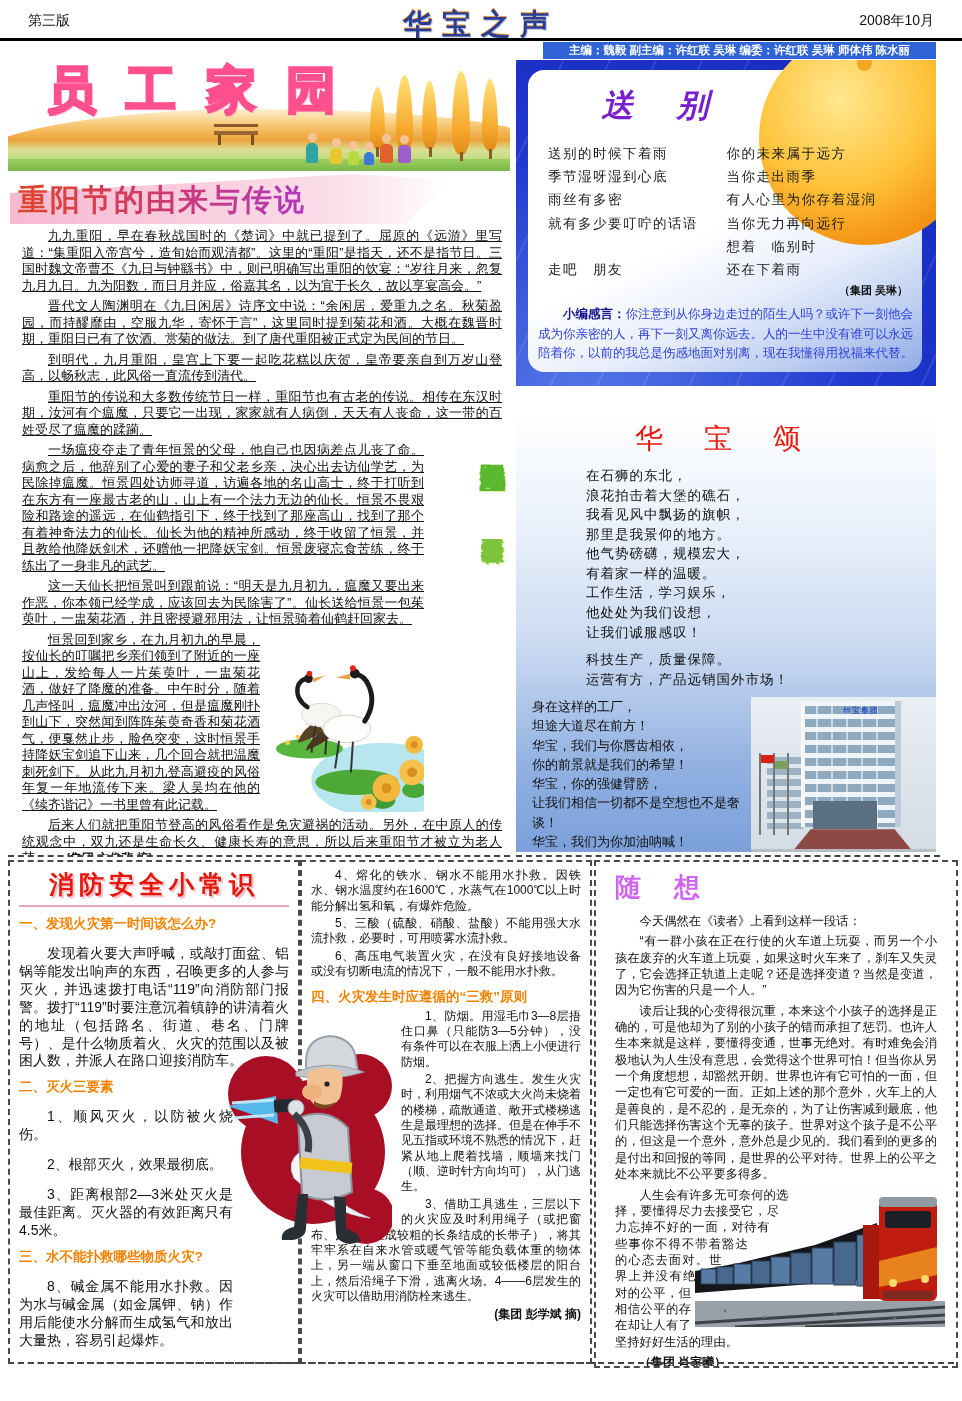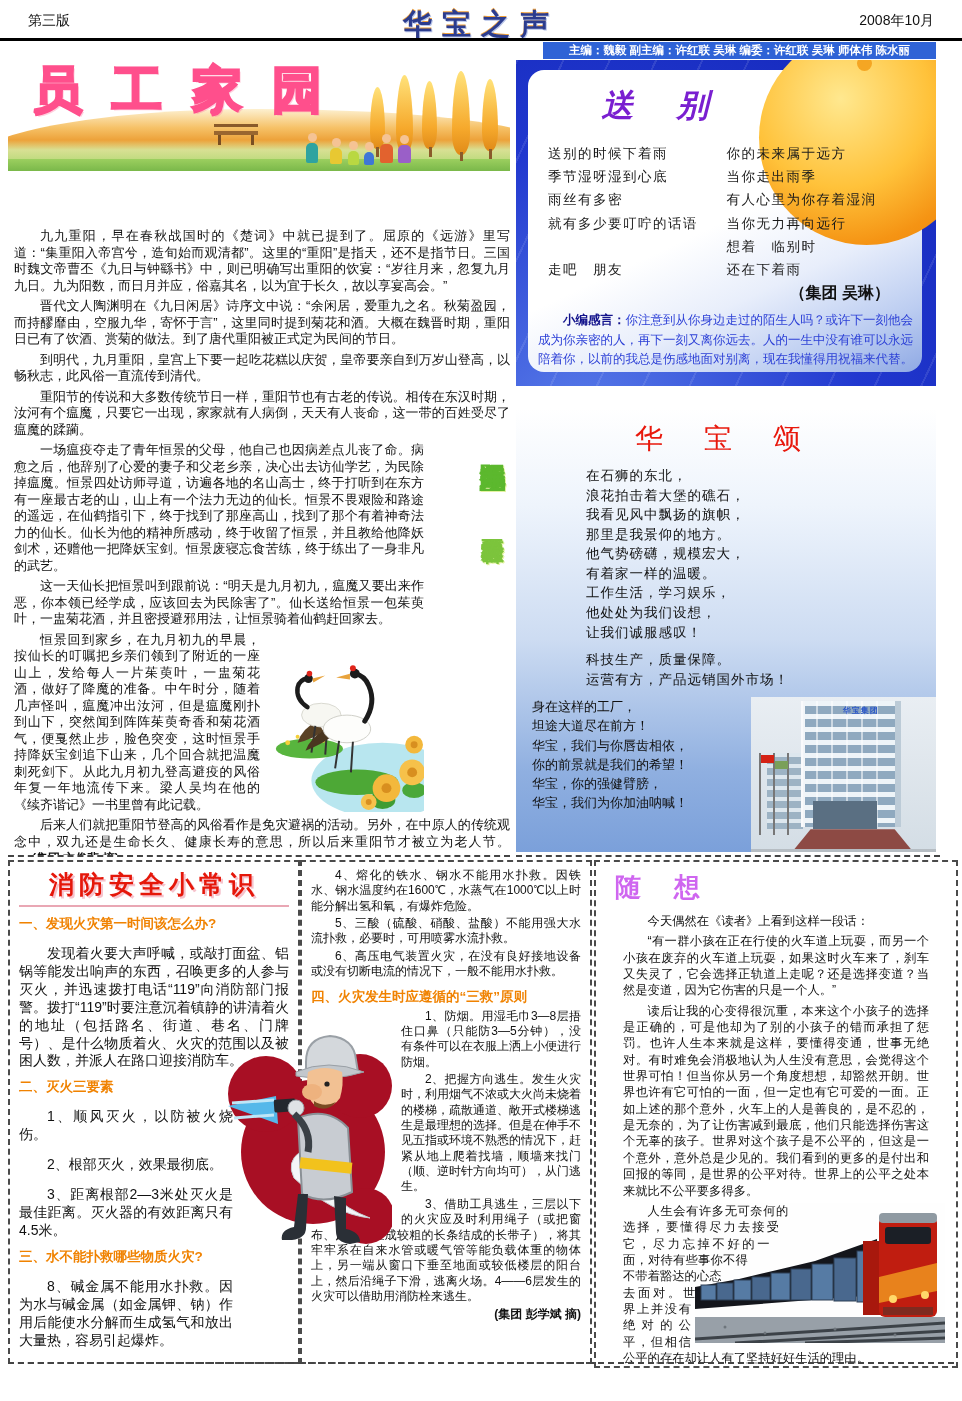--- a/index.html
+++ b/index.html
@@ -16,21 +16,21 @@
   .hdr-line{left:0;right:0;top:38px;border-top:3px solid #000;}
   .staff-bar{left:543px;top:42px;width:393px;height:17px;background:var(--staff-bar,#2f63d6);
     color:#fff;font-size:11.5px;line-height:17px;text-align:center;font-weight:bold;white-space:nowrap;overflow:hidden;}
 
   
   .banner{left:8px;top:57px;width:502px;height:114px;overflow:hidden;background:#fff;}
   .hill{position:absolute;bottom:0;left:-40px;right:-40px;height:62px;
     border-radius:100% 100% 0 0/180% 120% 0 0;
     background:linear-gradient(180deg,#fdf0d0 0%,#f6c268 30%,#eda23a 50%,#d8e093 66%,#a3d468 100%);}
   .grass{position:absolute;bottom:0;left:0;right:0;height:12px;background:linear-gradient(180deg,#9ccf5f,#7ab84a);}
-  .banner-title{position:absolute;left:24px;top:0px;font-size:50px;font-weight:bold;letter-spacing:30px;
+  .banner-title{position:absolute;left:38px;top:0px;font-size:50px;font-weight:bold;letter-spacing:30px;
     font-family:"DejaVu Serif",serif;color:#a21caf;-webkit-text-stroke:2.5px #ff4f8c;
     text-shadow:2px 2px 0 rgba(255,120,160,.35);white-space:nowrap;}
   .tree{position:absolute;border-radius:50% 50% 45% 45%/72% 72% 26% 26%;
     background:linear-gradient(180deg,#ffe27a,#f6a92c 68%,#e08a18);}
   .trunk{position:absolute;width:3px;background:#8a5a2a;}
   .bench-back{position:absolute;left:206px;bottom:44px;width:44px;height:3px;background:#8a5a2a;}
   .bench-seat{position:absolute;left:206px;bottom:36px;width:44px;height:4px;background:#9a662f;}
   .bench-leg{position:absolute;width:3px;height:10px;background:#7a4e22;}
   .fig{position:absolute;}
   .fig .fh{width:9px;height:9px;border-radius:50%;background:#f5c394;margin:0 auto 1px;}
@@ -44,21 +44,21 @@
   .cy-title-text{position:absolute;left:8px;top:6px;font-size:30px;font-weight:bold;letter-spacing:2px;
     font-family:"DejaVu Serif",serif;color:#c93a52;white-space:nowrap;}
   @supports (-webkit-background-clip:text){
     .cy-title-text{background:linear-gradient(90deg,#e0452a,#d03a66 45%,#b03ac0);
       -webkit-background-clip:text;background-clip:text;-webkit-text-fill-color:transparent;}
   }
 
   
   .article{left:14px;top:228px;width:496px;height:627px;font-size:13px;line-height:1.27;
     text-align:justify;overflow:hidden;}
-  .article p{margin:0 0 4px;text-indent:2em;}
+  .article p{margin:0 8px 4px;text-indent:2em;text-decoration:underline;}
   .callig{float:right;width:80px;height:254px;margin:2px 0 2px 6px;writing-mode:vertical-rl;
     text-orientation:upright;font-family:"DejaVu Serif",serif;font-weight:bold;font-size:26px;
     line-height:1.35;color:#5cb82e;text-shadow:1px 1px 0 #e4f2a2;}
   .callig .c2{padding-top:46px;font-size:23px;color:#7cc43c;}
   .crane-fl{float:right;width:158px;height:178px;margin:2px 0 0 6px;}
   .attr{font-weight:bold;font-size:12px;margin-left:1.5em;white-space:nowrap;}
 
   .sep-left{left:8px;top:855px;width:502px;border-top:2px dashed #444;}
   .sep-right{left:516px;top:855px;width:424px;border-top:2px dashed #444;}
   .bottom-dash{left:8px;right:8px;top:1362px;border-top:2px dashed #444;}
@@ -73,21 +73,21 @@
   .umbrella{position:absolute;right:-38px;top:-30px;width:215px;height:215px;border-radius:50%;
     background:radial-gradient(circle at 38% 32%,#ffe88f 0%,#ffc23a 45%,#f59414 74%,#e87f05 100%);}
   .umb-knob{position:absolute;right:64px;top:-4px;width:15px;height:15px;border-radius:50%;background:#f5a623;}
   .sb-inner{position:relative;padding:24px 0 0 0;height:100%;}
   .sb-title{width:70%;text-align:center;font-size:32px;font-weight:bold;font-style:italic;
     letter-spacing:16px;color:var(--songbie-purple,#7a1fd0);font-family:"DejaVu Serif",serif;}
   .sb-cols{display:flex;margin:14px 0 0 32px;}
   .sb-col{font-size:13.5px;line-height:1.72;letter-spacing:1.5px;color:#1a1a1a;}
   .sb-col.l{width:46%;}
   .pline{min-height:1.72em;white-space:nowrap;}
-  .sb-attr{text-align:right;padding-right:46px;font-weight:bold;font-size:16px;margin-top:2px;}
+  .sb-attr{text-align:right;padding-right:28px;font-weight:bold;font-size:11px;margin-top:2px;}
   .sb-note{margin:7px 20px 0 22px;font-size:12.5px;line-height:1.55;color:var(--note-blue,#2b3fd6);text-indent:2em;}
   .sb-note .lbl{font-weight:bold;color:#14148c;}
 
   
   .huabao{left:516px;top:408px;width:420px;height:444px;overflow:hidden;
     background:linear-gradient(180deg,#ffffff 0%,#eef4fc 22%,#cddcf2 52%,#8fafe0 82%,#7ba0da 100%);}
   .hb-title{padding-top:12px;text-align:center;font-size:28px;font-weight:normal;letter-spacing:16px;
     color:var(--huabao-red,#e8180c);font-family:"DejaVu Serif",serif;}
   .hb-s{margin:8px 0 0 70px;font-size:13.5px;line-height:1.45;letter-spacing:1px;color:#101010;}
   .hb-row{display:flex;margin:8px 0 0 16px;}
@@ -123,21 +123,21 @@
   .spacer-r{float:right;width:56px;height:246px;}
   .box2{left:300px;top:860px;width:270px;height:488px;border:2px dashed #4a4a4a;padding:6px 9px;overflow:hidden;}
   .box2 p{font-size:12px;line-height:1.28;}
   .spacer-l{float:left;width:90px;height:218px;}
   .b2-attr{text-align:right;font-weight:bold;font-size:12px;margin-top:2px;}
   .fireman{left:228px;top:1000px;width:164px;height:274px;z-index:6;pointer-events:none;}
 
   .box3{left:594px;top:860px;width:338px;height:492px;border:2px dashed #4a4a4a;padding:6px 11px;overflow:hidden;}
   .sx-title{font-size:26px;font-weight:bold;letter-spacing:12px;color:var(--suixiang-violet,#cf66f0);
     margin:2px 0 8px 8px;font-family:"DejaVu Serif",serif;}
-  .box3 p{font-size:12.3px;line-height:1.33;text-align:justify;margin:0 16px 4px;text-indent:2em;}
+  .box3 p{font-size:12.3px;line-height:1.33;text-align:justify;margin:0 8px 4px;text-indent:2em;}
   .train-fl{float:right;width:250px;height:140px;margin-left:4px;
     shape-outside:polygon(42% 0%,100% 0%,100% 100%,0% 100%,0% 72%,30% 38%);}
   .sx-attr{font-weight:bold;font-size:12px;padding-left:32px;margin-top:0;}
 </style>
 </head>
 <body>
 
 <div id="page">
 
   <div class="abs hdr-edition">第三版</div>
@@ -189,20 +189,24 @@
           <div class="fb" style="width:13px;height:19px;background:#e2622e;"></div>
         </div>
       <div class="fig" style="left:390px;bottom:8px;">
           <div class="fh"></div>
           <div class="fb" style="width:13px;height:18px;background:#9a5fc8;"></div>
         </div>
     </div>
     <div class="banner-title">员工家园</div>
   </div>
 
+  <div class="abs cy-title">
+    <div class="wedge"></div>
+    <div class="cy-title-text">重阳节的由来与传说</div>
+  </div>
 
   <div class="abs article">
     <p>九九重阳，早在春秋战国时的《楚词》中就已提到了。屈原的《远游》里写道：“集重阳入帝宫兮，造旬始而观清都”。这里的“重阳”是指天，还不是指节日。三国时魏文帝曹丕《九日与钟繇书》中，则已明确写出重阳的饮宴：“岁往月来，忽复九月九日。九为阳数，而日月并应，俗嘉其名，以为宜于长久，故以享宴高会。”</p>
     <p>晋代文人陶渊明在《九日闲居》诗序文中说：“余闲居，爱重九之名。秋菊盈园，而持醪靡由，空服九华，寄怀于言”，这里同时提到菊花和酒。大概在魏晋时期，重阳日已有了饮酒、赏菊的做法。到了唐代重阳被正式定为民间的节日。</p>
     <p>到明代，九月重阳，皇宫上下要一起吃花糕以庆贺，皇帝要亲自到万岁山登高，以畅秋志，此风俗一直流传到清代。</p>
     <p>重阳节的传说和大多数传统节日一样，重阳节也有古老的传说。相传在东汉时期，汝河有个瘟魔，只要它一出现，家家就有人病倒，天天有人丧命，这一带的百姓受尽了瘟魔的蹂躏。</p>
     <div class="callig">
       <span class="c1">九九重阳鹤添寿</span>
       <span class="c2">容颜不老常青松</span>
     </div>
@@ -297,20 +301,21 @@
       <div>科技生产，质量保障。</div>
       <div>运营有方，产品远销国外市场！</div>
     </div>
     <div class="hb-row">
       <div class="hb-s3">
         <div>身在这样的工厂，</div>
         <div>坦途大道尽在前方！</div>
         <div>华宝，我们与你唇齿相依，</div>
         <div>你的前景就是我们的希望！</div>
         <div>华宝，你的强健臂膀，</div>
+        <div>让我们相信一切都不是空想也不是奢谈！</div>
         <div>华宝，我们为你加油呐喊！</div>
 
       </div>
       <div class="bphoto">
         <div class="b-annex"></div>
         <div class="b-tower"></div>
         <div class="b-mull"></div>
         <div class="b-sign">华宝集团</div>
         <div class="b-entry"></div>
         <div class="b-steps"></div>

